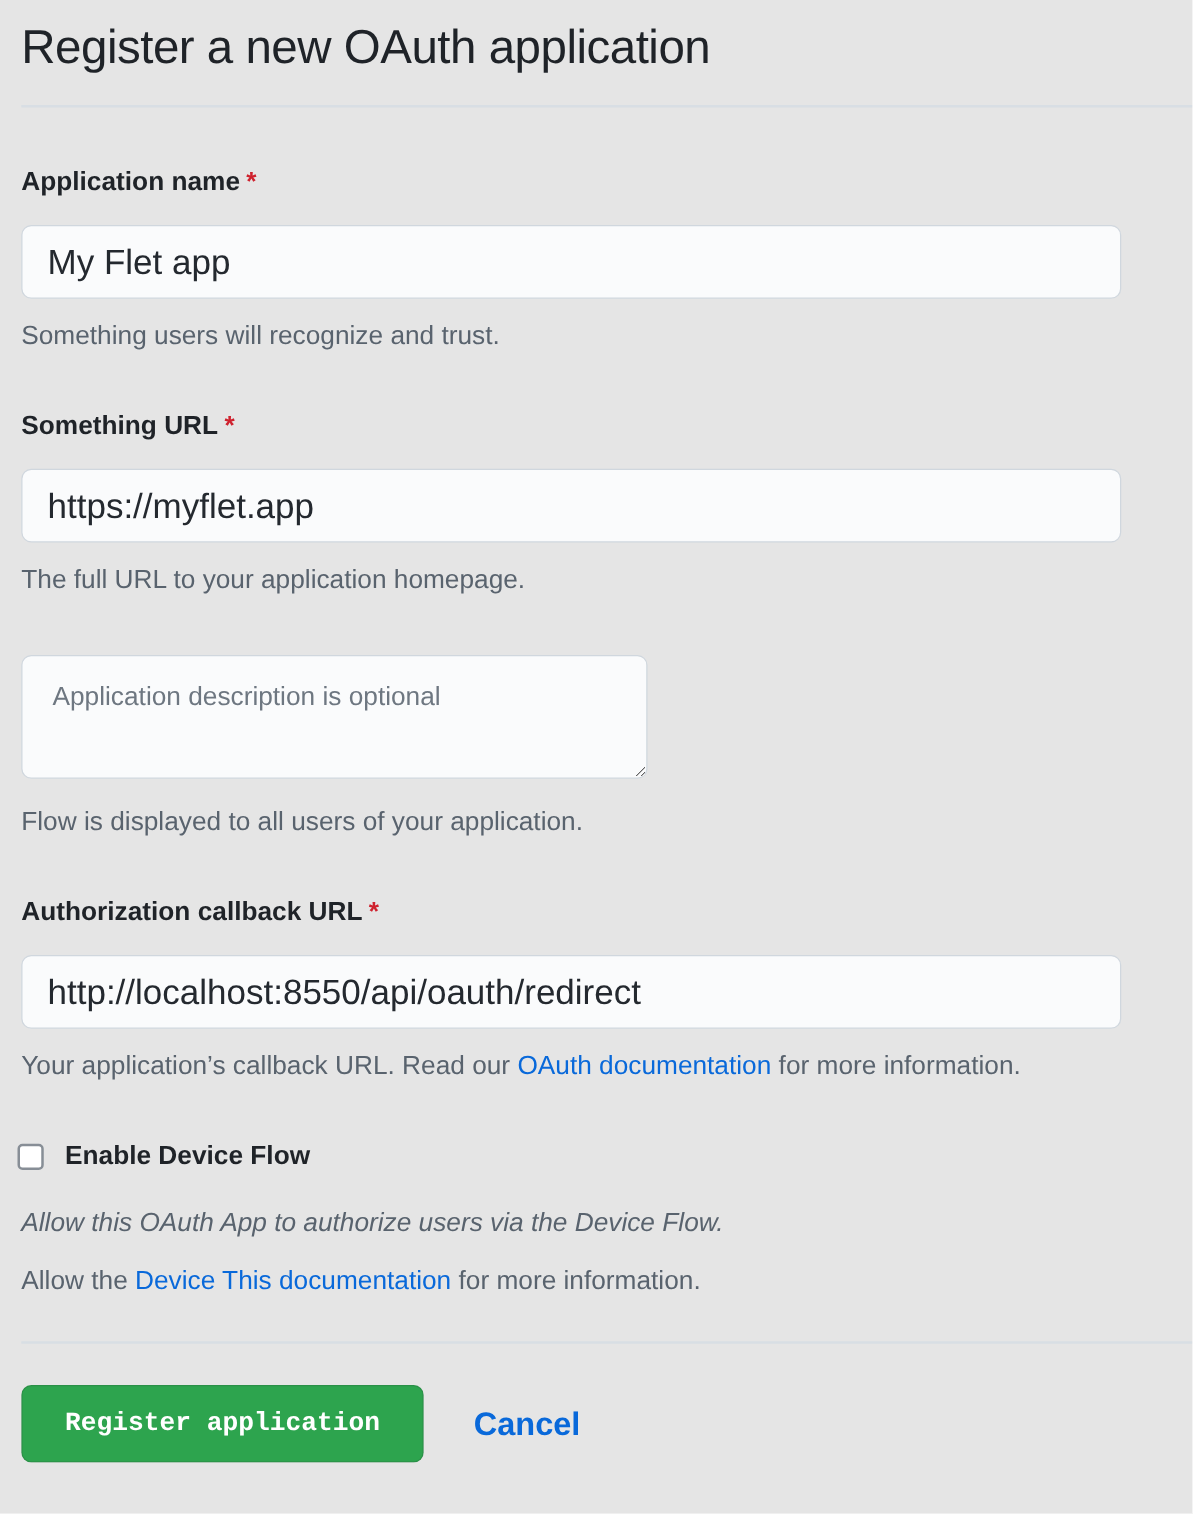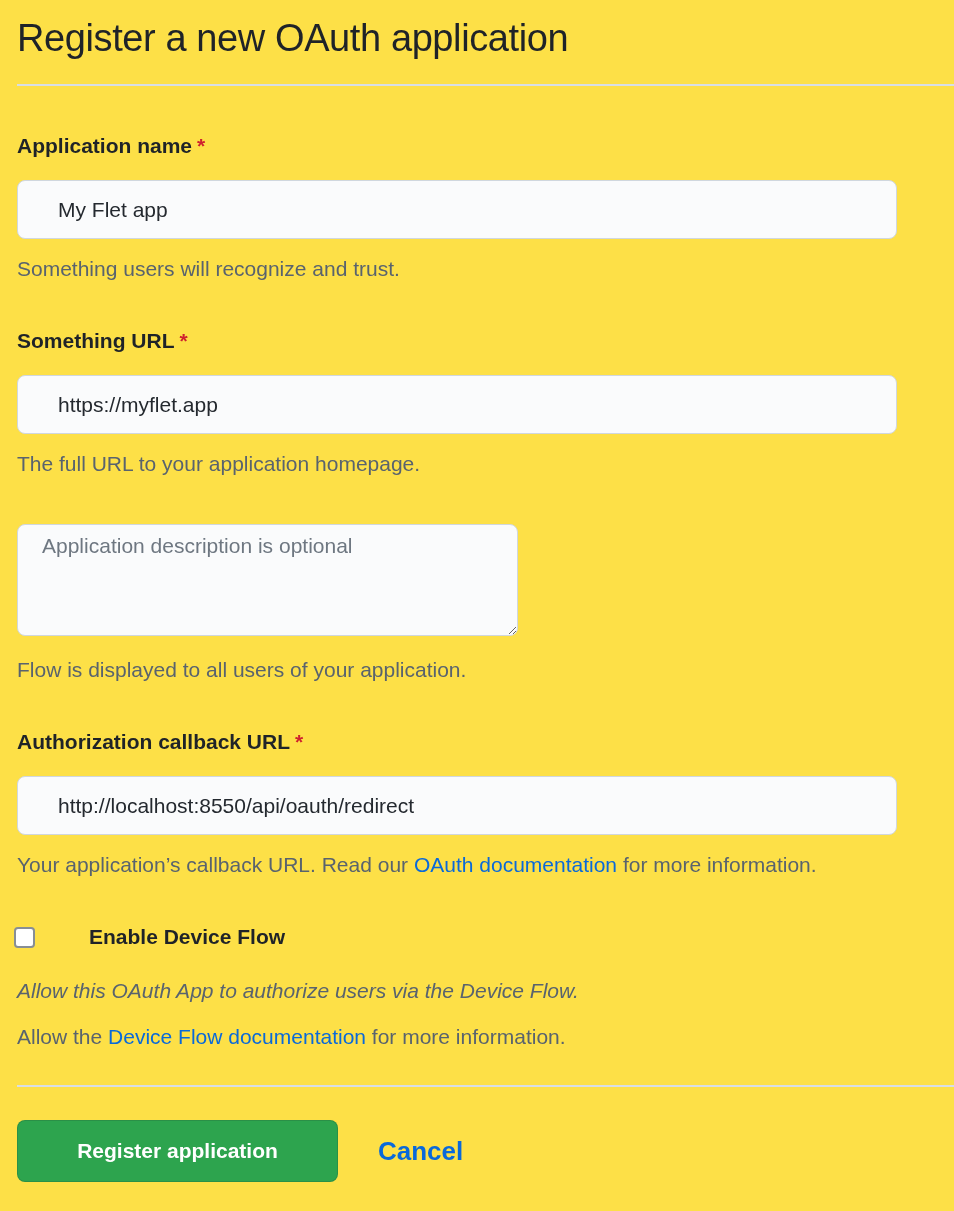--- a/index.html
+++ b/index.html
@@ -1,59 +1,59 @@
 <!DOCTYPE html>
 <html><head>
 <meta charset="utf-8">
 <style>
   * { box-sizing: border-box; }
   html, body { margin: 0; padding: 0; background: #ffffff; }
   .page {
     width: 954px; height: 1211px; overflow: hidden;
     font-family: "Liberation Sans", sans-serif;
-    color: #1f2328; background: #fde047;
+    color: #1f2328; background: #e5e5e5;
   }
   .header { margin-left: 17px; padding: 14px 0 22px 0; border-bottom: 2px solid #d8dee4; }
   .header h1 {
     margin: 0; font-size: 38px; font-weight: 400; line-height: 48px;
     color: #1f2328; letter-spacing: -0.4px;
   }
   .form-group { margin: 48px 0 0 17px; }
   .field-label { display: block; font-size: 21px; font-weight: 700; line-height: 24px; color: #1f2328; }
   .required { color: #cf222e; margin-left: 5px; font-weight: 700; }
   .control { margin-top: 22px; }
   .text-input {
-    width: 880px; height: 59px; padding: 0 40px;
-    font-family: "Liberation Sans", sans-serif; font-size: 21px; color: #24292f;
+    width: 880px; height: 59px; padding: 0 20px;
+    font-family: "Liberation Sans", sans-serif; font-size: 28px; color: #24292f;
     background: #fafbfc; border: 1px solid #d0d7de; border-radius: 8px;
     outline: none;
   }
   .textarea-input {
-    width: 501px; height: 112px; padding: 8px 24px;
+    width: 501px; height: 99px; padding: 20px 24px;
     font-family: "Liberation Sans", sans-serif; font-size: 21px; color: #24292f;
     background: #fafbfc; border: 1px solid #d0d7de; border-radius: 8px;
     resize: both; outline: none; line-height: 26px;
   }
   .text-input::placeholder, .textarea-input::placeholder { color: #6e7781; opacity: 1; }
   .note { margin-top: 18px; font-size: 21px; line-height: 24px; color: #59636e; }
   .note-link, .inline-link { color: #0969da; text-decoration: none; cursor: pointer; }
   .checkbox-row { display: flex; align-items: center; margin-top: 38px; }
   .checkbox {
     appearance: none; -webkit-appearance: none;
     width: 21px; height: 21px; margin: 0 0 0 -3px; flex: 0 0 auto;
     background: #ffffff; border: 2px solid #878e96; border-radius: 4px; cursor: pointer;
   }
   .checkbox-label { font-size: 21px; font-weight: 700; line-height: 24px; margin-left: 17px; cursor: pointer; }
   .read-note { margin-top: 22px; }
   .divider { height: 2px; background: #d8dee4; margin: 36px 0 0 17px; }
   .actions { display: flex; align-items: center; margin: 33px 0 0 17px; }
   .btn-primary {
     min-width: 321px; height: 62px; padding: 16px 34px;
     background: #2da44e; color: #ffffff;
-    font-family: Liberation Sans, sans-serif; font-size: 21px; font-weight: 700;
+    font-family: Liberation Mono, monospace; font-size: 21px; font-weight: 700;
     border: 1px solid rgba(27,31,36,0.15); border-radius: 8px; cursor: pointer;
   }
   .btn-cancel {
     margin-left: 40px; background: none; border: none; padding: 0;
     font-family: "Liberation Sans", sans-serif; font-size: 26px; font-weight: 700;
     color: #0969da; cursor: pointer;
   }
 </style>
 </head>
 <body>
@@ -89,26 +89,26 @@
 
   <div class="form-group">
     <span class="field-label"><span>Authorization callback URL</span><span class="required">*</span></span>
     <div class="control">
       <input class="text-input" type="text" value="http://localhost:8550/api/oauth/redirect" style="">
     </div>
     <div class="note"><span>Your application’s callback URL. Read our </span><a class="note-link">OAuth documentation</a><span> for more information.</span></div>
   </div>
 
   <div class="form-group">
-    <div class="checkbox-row" style="margin-top:0;gap:37px;">
+    <div class="checkbox-row" style="margin-top:0;">
       <input class="checkbox" type="checkbox" style="">
       <span class="checkbox-label">Enable Device Flow</span>
     </div>
     <div class="note" style="margin-top:30px;font-style:italic;">Allow this OAuth App to authorize users via the Device Flow.</div>
-    <div class="note read-note"><span>Allow the </span><a class="note-link">Device Flow documentation</a><span> for more information.</span></div>
+    <div class="note read-note"><span>Allow the </span><a class="note-link">Device This documentation</a><span> for more information.</span></div>
   </div>
 
   <div class="divider"></div>
 
   <div class="actions">
     <button class="btn-primary">Register application</button>
     <button class="btn-cancel">Cancel</button>
   </div>
 
 </div>

